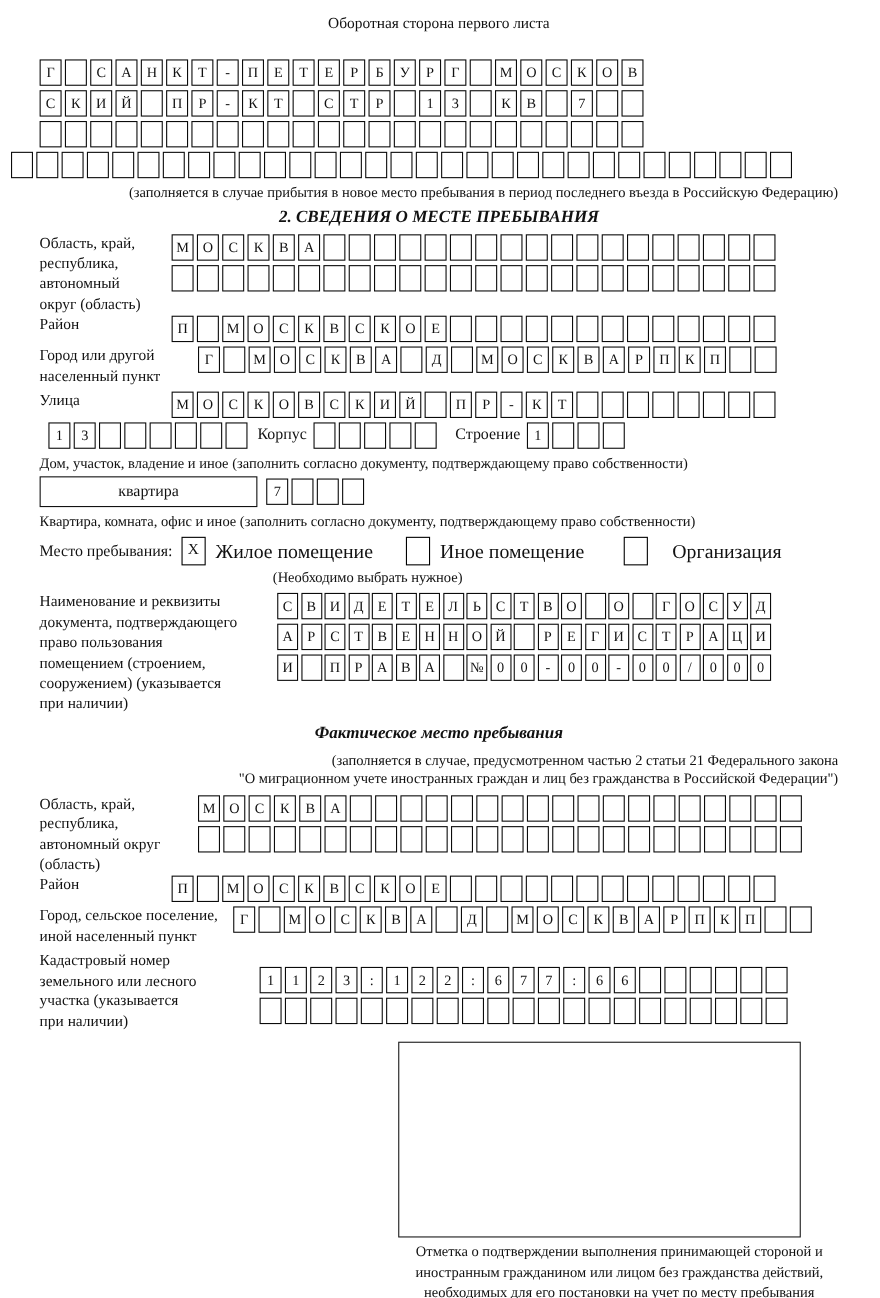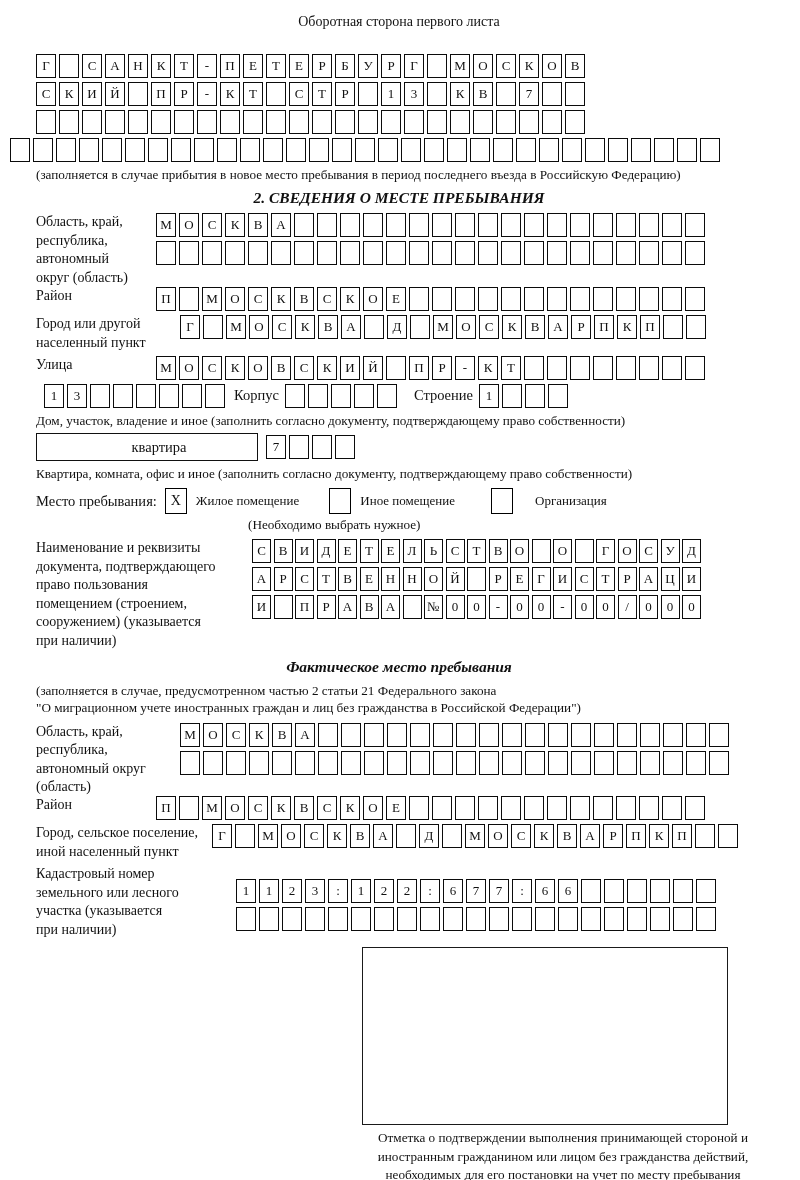--- a/index.html
+++ b/index.html
@@ -16,34 +16,34 @@
   .cell{
     width:18px;height:22px;border:1.6px solid #0b0b0b;margin-right:3px;
     display:inline-flex;align-items:center;justify-content:center;
     font-size:13px;flex:0 0 auto;background:#fff;
   }
   .grid-rows .cells{margin-bottom:4px;}
   .tight .cell{width:17px;margin-right:2.5px;}
   .w144{width:144px;} .w120{width:120px;} .w200{width:200px;} .w216{width:216px;}
   .full-row{margin-left:-26px;margin-top:0;}
   .caption{font-size:13.2px;line-height:1.3;}
-  .caption.center{text-align:left;}
+  .caption.center{text-align:right;}
   .h-bold{font-weight:bold;text-align:center;font-size:15.5px;font-style:italic;}
   .sp4{margin-top:4px;} .sp6{margin-top:6px;} .sp8{margin-top:8px;}
   .wide-box{
     border:1.8px solid #111;height:26px;display:flex;align-items:center;
     justify-content:center;font-size:14.5px;flex:0 0 auto;background:#fff;
   }
   .inline-lbl{font-size:14.5px;margin:3px 6px 0 6px;flex:0 0 auto;}
   .checkbox{
     width:20px;height:24px;border:1.7px solid #000;display:inline-flex;
     align-items:center;justify-content:center;font-size:14px;flex:0 0 auto;background:#fff;
   }
   .mesto-row{display:flex;align-items:center;margin-top:6px;}
-  .mesto-row .opt-label{font-size:13px;margin-left:9px;}
+  .mesto-row .opt-label{font-size:18px;margin-left:9px;}
   .stamp-box{
     width:364px;height:176px;border:1.7px solid #1a1a1a;margin-left:326px;
     margin-top:8px;background:#fff;flex:0 0 auto;
   }
   .stamp-note{
     margin-left:322px;width:410px;text-align:center;
     font-size:13.2px;line-height:1.4;margin-top:4px;
   }
   .rowgap{margin-bottom:4px;}
 </style>
@@ -345,21 +345,21 @@
   <div class="cells">
       <span class="cell">1</span>
       <span class="cell"></span>
       <span class="cell"></span>
       <span class="cell"></span>
     </div>
 </div>
 <div class="caption sp4">Дом, участок, владение и иное (заполнить согласно документу, подтверждающему право собственности)</div>
 
 <div class="frow sp4" style="align-items:center;">
-  <div class="wide-box" style="width:196px;padding-left:24px;">квартира</div>
+  <div class="wide-box" style="width:196px;">квартира</div>
   <div class="cells" style="margin-left:8px;">
       <span class="cell">7</span>
       <span class="cell"></span>
       <span class="cell"></span>
       <span class="cell"></span>
     </div>
 </div>
 <div class="caption sp4">Квартира, комната, офис и иное (заполнить согласно документу, подтверждающему право собственности)</div>
 
 <div class="mesto-row">

